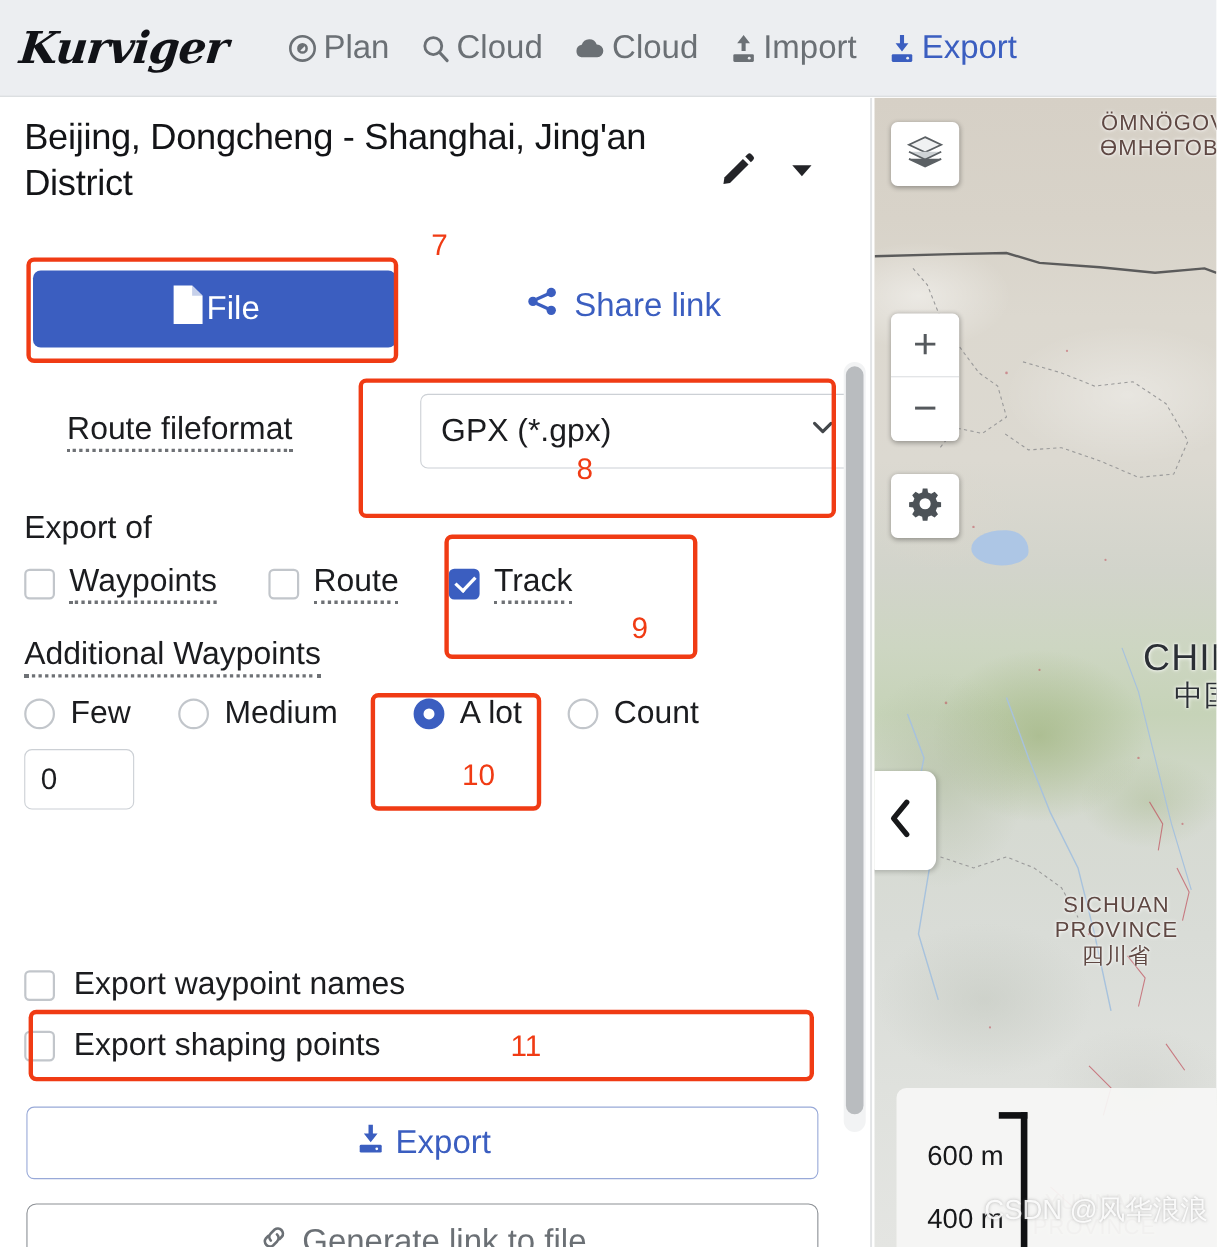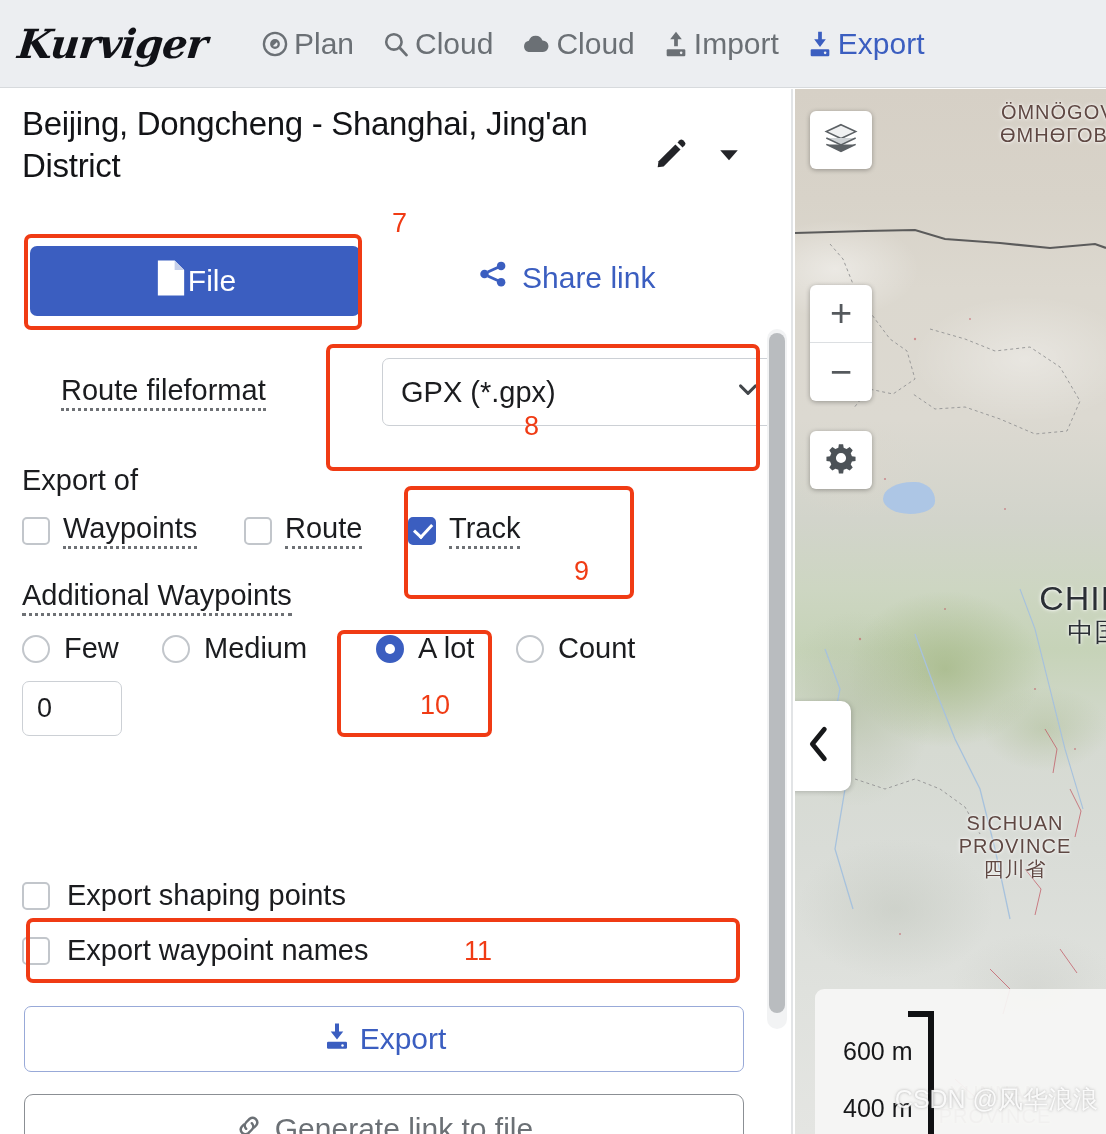--- a/index.html
+++ b/index.html
@@ -406,25 +406,25 @@
             <span class="rbox"></span>
             <span class="rb-label">Count</span>
           </label>
         </div>
         <input class="count-input" type="text" value="0" style="">
       </div>
 
       <div class="row-extra">
         <label class="extra-cb">
           <span class="cbox"></span>
-          <span class="cb-label">Export shaping points</span>
+          <span class="cb-label">Export waypoint names</span>
         </label>
         <label class="extra-cb">
           <span class="cbox"></span>
-          <span class="cb-label">Export waypoint names</span>
+          <span class="cb-label">Export shaping points</span>
         </label>
       </div>
 
       <div class="btn-export">
         <span>
           <svg width="30" height="30" viewBox="0 0 22 24">
             <path d="M9.4 2 L12.6 2 L12.6 8.4 L16 8.4 L11 14.8 L6 8.4 L9.4 8.4 Z" fill="#3b5ec0"></path>
             <rect x="3" y="16.6" width="16" height="5.6" rx="1" fill="#3b5ec0"></rect>
             <circle cx="15.4" cy="19.5" r="1" fill="#ffffff"></circle>
           </svg>

